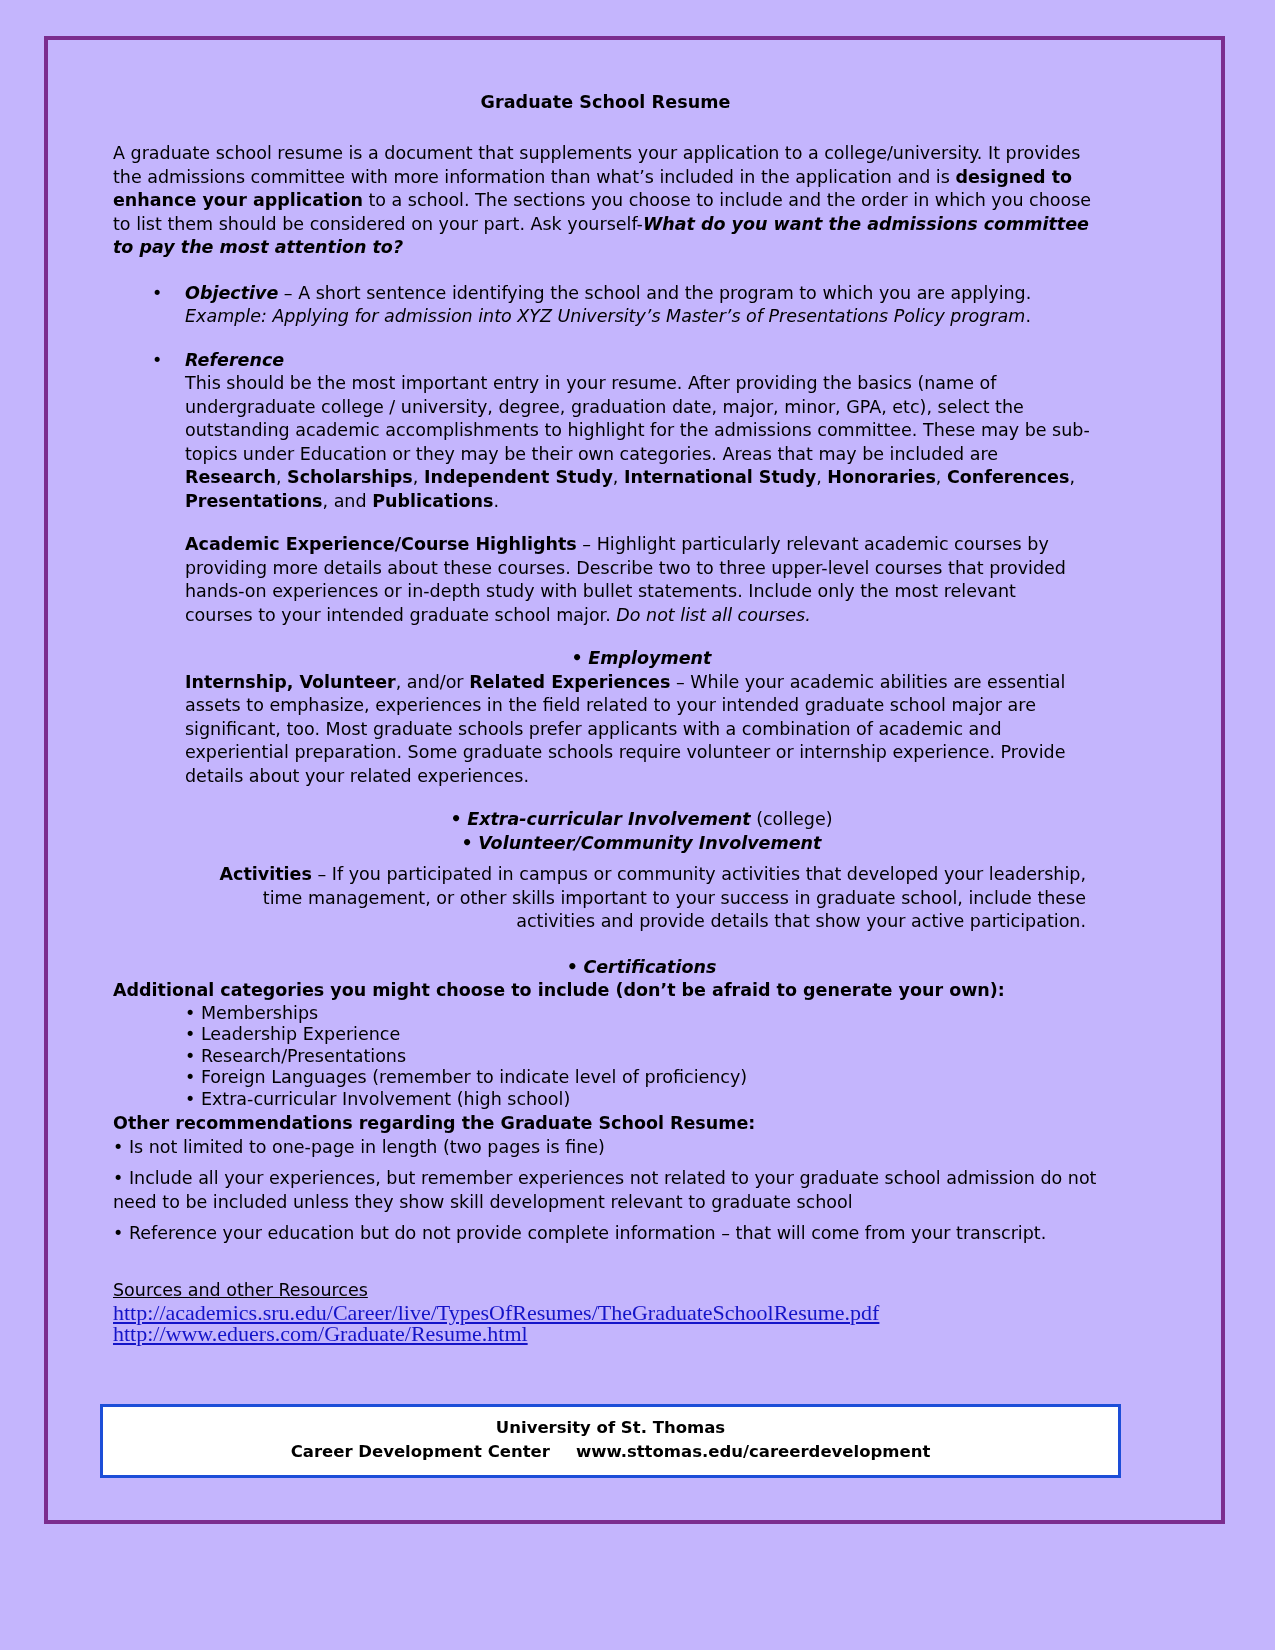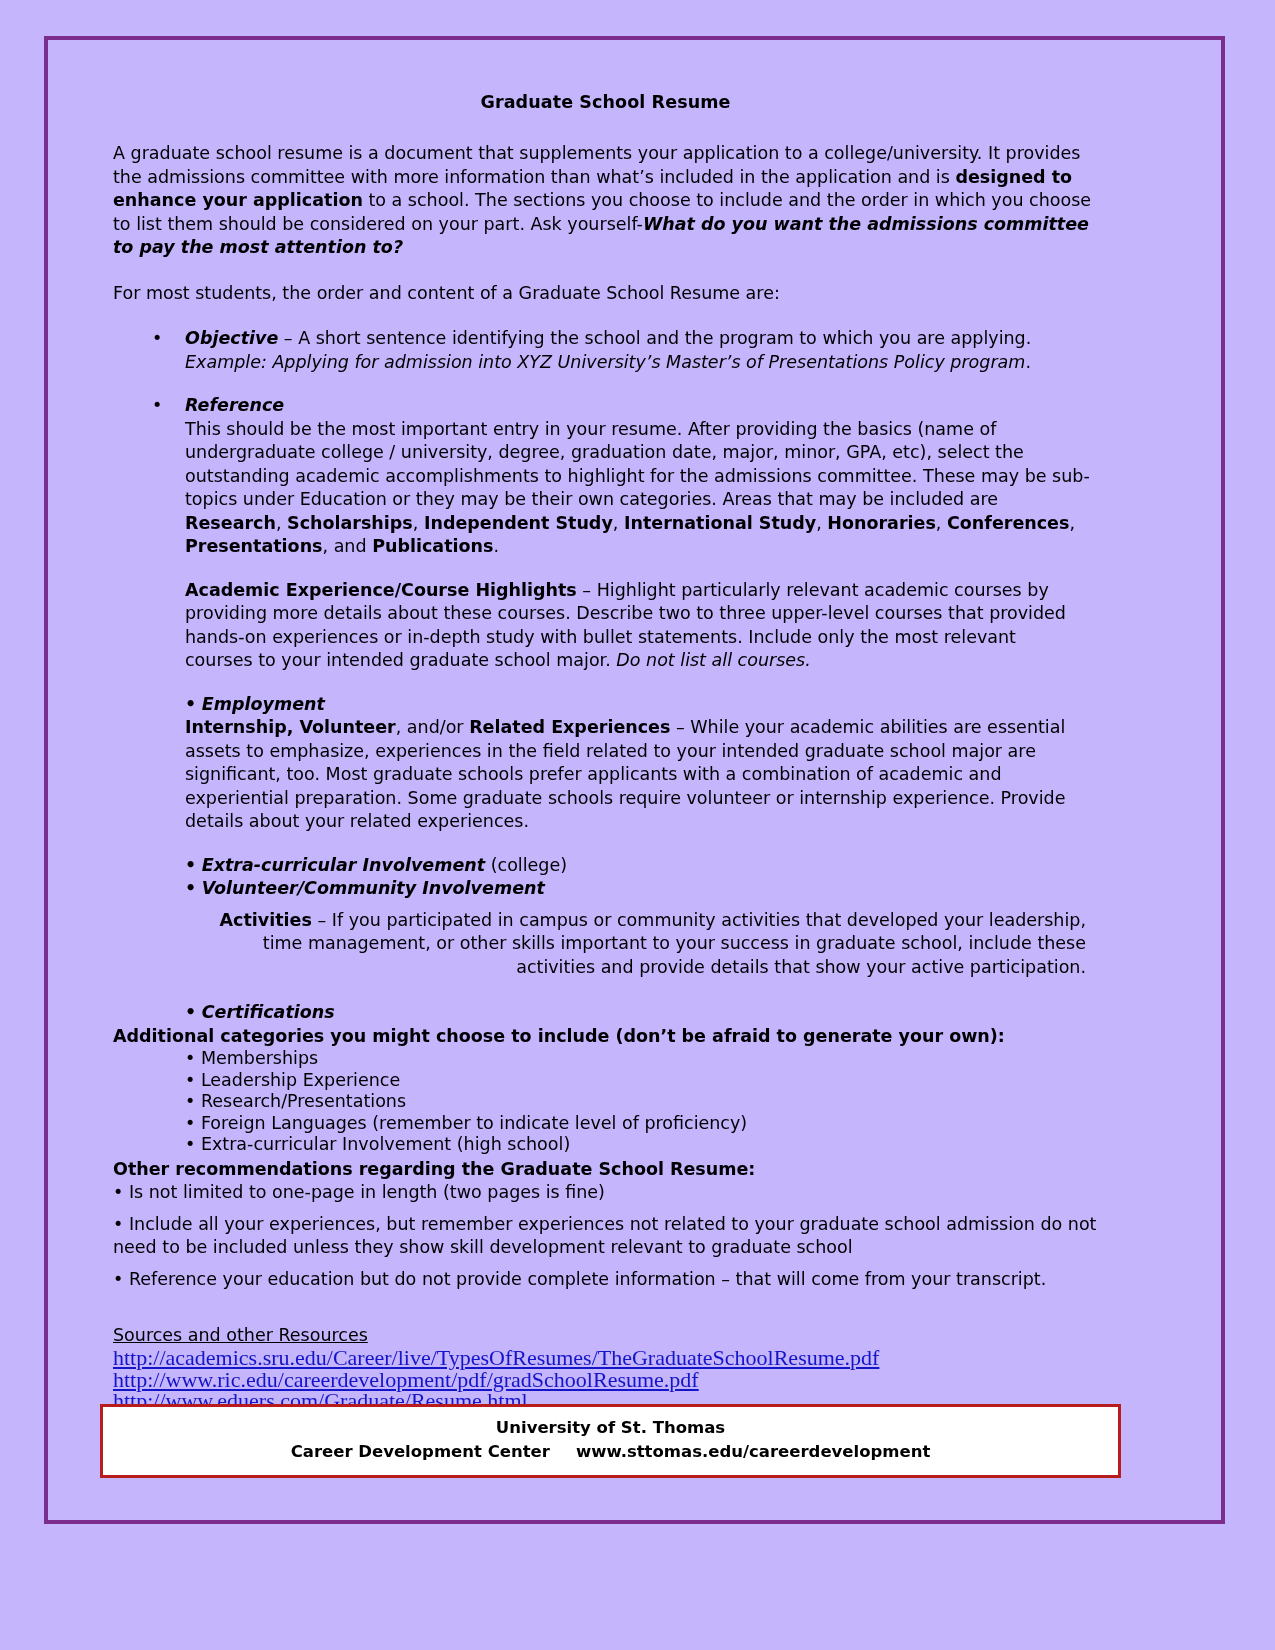--- a/index.html
+++ b/index.html
@@ -77,20 +77,21 @@
     font-size: 17.5px;
     line-height: 23.5px;
     margin: 0 12px 20px 0;
     padding-left: 72px;
   }
   .inline-bullet-head {
     padding-left: 72px;
     font-size: 17.5px;
     line-height: 23.5px;
     margin: 0;
+    text-align: center;
   }
   .flush {
     padding-left: 0;
     font-size: 17.5px;
     line-height: 23.5px;
     margin: 0;
   }
   .indent-list {
     list-style: none;
     margin: 0;
@@ -125,21 +126,21 @@
     font-size: 22px;
     line-height: 21.5px;
     font-family: Liberation Serif, serif;
   }
   
   .footer-box {
     position: absolute;
     left: 100px;
     top: 1404px;
     width: 1021px;
-    border: 3px solid #b91c1c;
+    border: 3px solid #1d4ed8;
     box-sizing: border-box;
     padding: 9px 0 11px 0;
     text-align: center;
     background: #ffffff;
   }
   .footer-line {
     font-weight: bold;
     font-size: 16.5px;
     line-height: 24px;
   }
@@ -151,21 +152,20 @@
 <div id="page">
 
   <div class="page-border"></div>
 
   <div class="content">
 
     <div class="doc-title">Graduate School Resume</div>
 
     <p class="para"><span>A graduate school resume is a document that supplements your application to a college/university. It provides the admissions committee with more information than what’s included in the application and is </span><span class="b">designed to enhance your application</span><span> to a school. The sections you choose to include and the order in which you choose to list them should be considered on your part. Ask yourself-</span><span class="bi">What do you want the admissions committee to pay the most attention to?</span></p>
 
-    <p class="para">For most students, the order and content of a Graduate School Resume are:</p>
 
     <ul class="top-list">
 
       <li>
         <span class="disc">•</span>
         <span class="bi">Objective</span><span> – A short sentence identifying the school and the program to which you are applying.</span><br>
         <span class="i">Example: Applying for admission into XYZ University’s Master’s of Presentations Policy program</span><span>.</span>
       </li>
 
       <li>
@@ -204,21 +204,20 @@
     <ul class="flush-list">
       <li>• Is not limited to one-page in length (two pages is fine)</li>
       <li>• Include all your experiences, but remember experiences not related to your graduate school admission do not need to be included unless they show skill development relevant to graduate school</li>
       <li>• Reference your education but do not provide complete information – that will come from your transcript.</li>
     </ul>
 
     <div class="sources-head">Sources and other Resources</div>
 
     <div>
       <a class="link" href="#">http://academics.sru.edu/Career/live/TypesOfResumes/TheGraduateSchoolResume.pdf</a>
-      <a class="link" href="#">http://www.ric.edu/careerdevelopment/pdf/gradSchoolResume.pdf</a>
       <a class="link" href="#">http://www.eduers.com/Graduate/Resume.html</a>
     </div>
 
   </div>
 
   <div class="footer-box">
     <div class="footer-line">University of St. Thomas</div>
     <div class="footer-line"><span>Career Development Center</span><span class="footer-gap"></span><span>www.sttomas.edu/careerdevelopment</span></div>
   </div>
 

